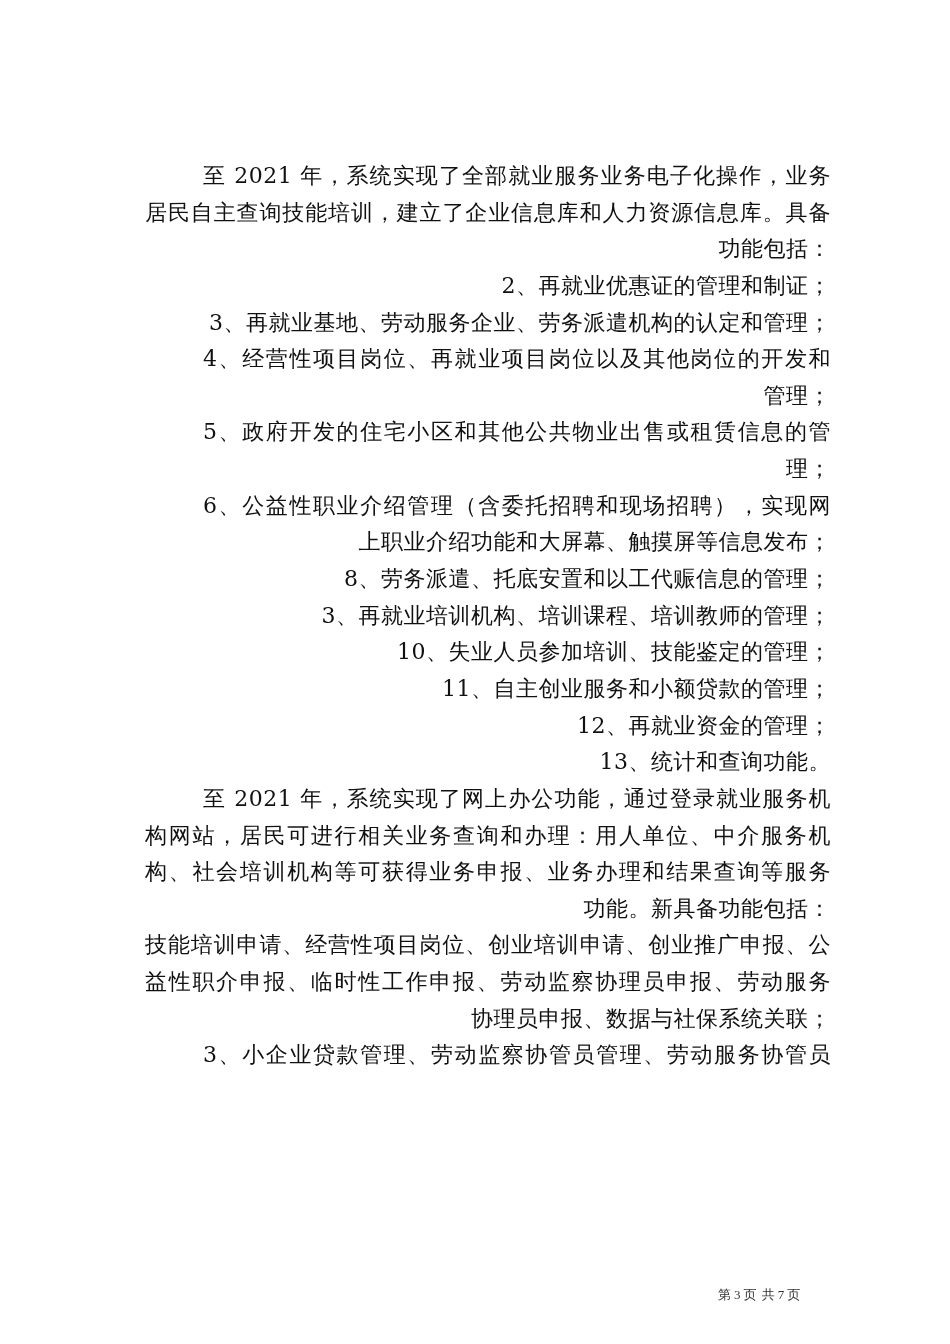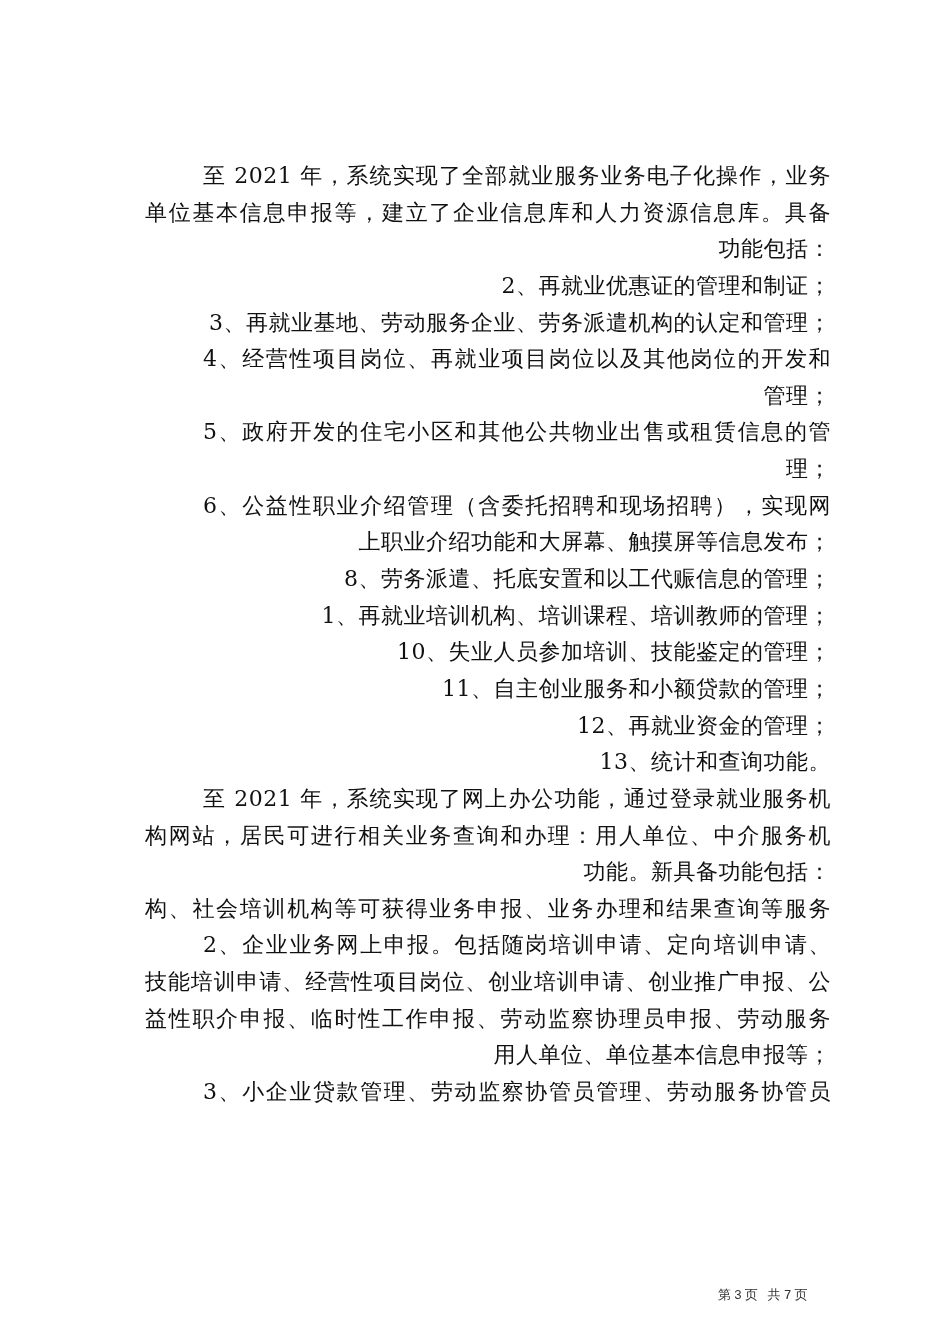--- a/index.html
+++ b/index.html
@@ -47,39 +47,39 @@
       white-space: normal;
       text-align: justify;
       text-align-last: justify;
       text-justify: inter-character;
       overflow: hidden;
     }
     .footer {
       position: absolute;
       left: 718px;
       top: 1248px;
-      font-family: Liberation Mono, monospace;
+      font-family: Liberation Serif, serif;
       font-size: 13px;
       color: #333333;
       letter-spacing: 1px;
       white-space: nowrap;
       text-align: center;
     }
     .footer span { display: inline; }
     .footer .num { margin: 0 2px; }
   </style>
 </head>
 <body>
 
 <div class="page">
   <div class="body-text">
 
     <div>
       <div class="line indent full">至 2021 年，系统实现了全部就业服务业务电子化操作，业务</div>
-      <div class="line full">单位基本信息申报等，建立了企业信息库和人力资源信息库。具备</div>
+      <div class="line full">居民自主查询技能培训，建立了企业信息库和人力资源信息库。具备</div>
       <div class="line">功能包括：</div>
     </div>
 
     <div>
       <div class="line indent">2、再就业优惠证的管理和制证；</div>
     </div>
     <div>
       <div class="line indent">3、再就业基地、劳动服务企业、劳务派遣机构的认定和管理；</div>
     </div>
     <div>
@@ -91,47 +91,46 @@
       <div class="line">理；</div>
     </div>
     <div>
       <div class="line indent full">6、公益性职业介绍管理（含委托招聘和现场招聘），实现网</div>
       <div class="line">上职业介绍功能和大屏幕、触摸屏等信息发布；</div>
     </div>
     <div>
       <div class="line indent">8、劳务派遣、托底安置和以工代赈信息的管理；</div>
     </div>
     <div>
-      <div class="line indent">1、再就业培训机构、培训课程、培训教师的管理；</div>
+      <div class="line indent">3、再就业培训机构、培训课程、培训教师的管理；</div>
     </div>
     <div>
       <div class="line indent">10、失业人员参加培训、技能鉴定的管理；</div>
     </div>
     <div>
       <div class="line indent">11、自主创业服务和小额贷款的管理；</div>
     </div>
     <div>
       <div class="line indent">12、再就业资金的管理；</div>
     </div>
     <div>
       <div class="line indent">13、统计和查询功能。</div>
     </div>
 
     <div>
       <div class="line indent full">至 2021 年，系统实现了网上办公功能，通过登录就业服务机</div>
       <div class="line full">构网站，居民可进行相关业务查询和办理：用人单位、中介服务机</div>
+      <div class="line full">构、社会培训机构等可获得业务申报、业务办理和结果查询等服务</div>
       <div class="line">功能。新具备功能包括：</div>
-      <div class="line full">构、社会培训机构等可获得业务申报、业务办理和结果查询等服务</div>
     </div>
 
     <div>
-      <div class="line indent full">2、企业业务网上申报。包括随岗培训申请、定向培训申请、</div>
       <div class="line full">技能培训申请、经营性项目岗位、创业培训申请、创业推广申报、公</div>
       <div class="line full">益性职介申报、临时性工作申报、劳动监察协理员申报、劳动服务</div>
-      <div class="line">用人单位、单位基本信息申报等；</div>
+      <div class="line">协理员申报、数据与社保系统关联；</div>
     </div>
     <div>
       <div class="line indent full">3、小企业贷款管理、劳动监察协管员管理、劳动服务协管员</div>
     </div>
 
   </div>
 
   <div class="footer">
     <span>第</span><span class="num">3</span><span>页 共</span><span class="num">7</span><span>页</span>
   </div>

